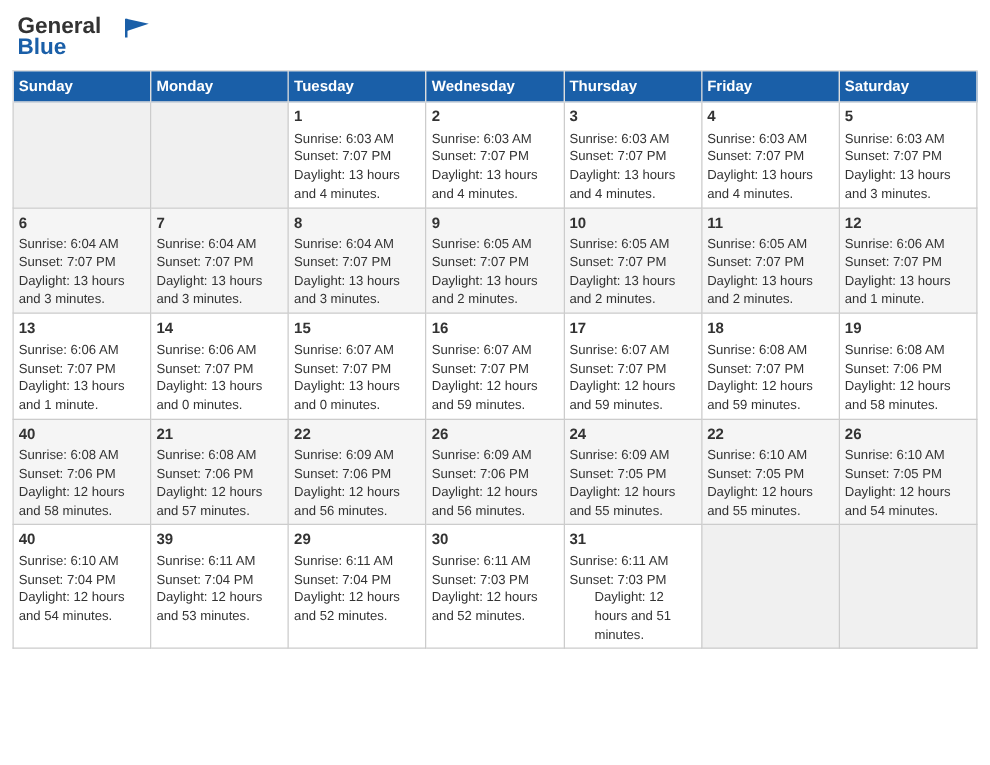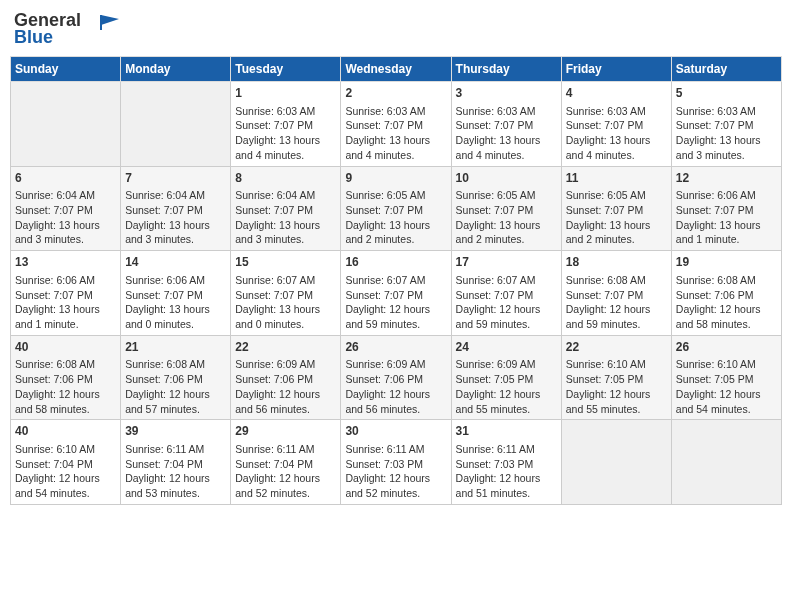--- a/index.html
+++ b/index.html
@@ -300,19 +300,19 @@
         <td>
           <span class="day-num">30</span>
           <span style="display: block;">Sunrise: 6:11 AM</span>
           <span style="display: block;">Sunset: 7:03 PM</span>
           <span style="display: block;">Daylight: 12 hours and 52 minutes.</span>
         </td>
         <td>
           <span class="day-num">31</span>
           <span style="display: block;">Sunrise: 6:11 AM</span>
           <span style="display: block;">Sunset: 7:03 PM</span>
-          <span style="display: block;">Daylight: 12 hours and 51 minutes.</span>
+          <span style="display: block; margin-left: 20px;">Daylight: 12 hours and 51 minutes.</span>
         </td>
         <td class="cell-empty"></td>
         <td class="cell-empty"></td>
       </tr>
     </tbody>
 </table>
 
 </body></html>

